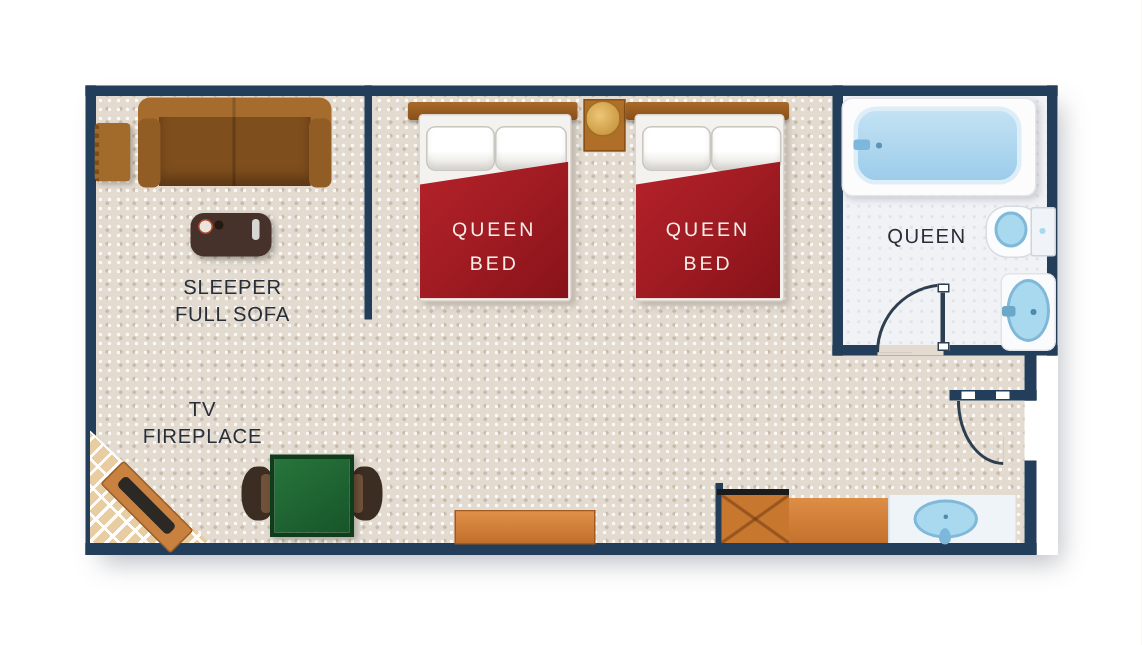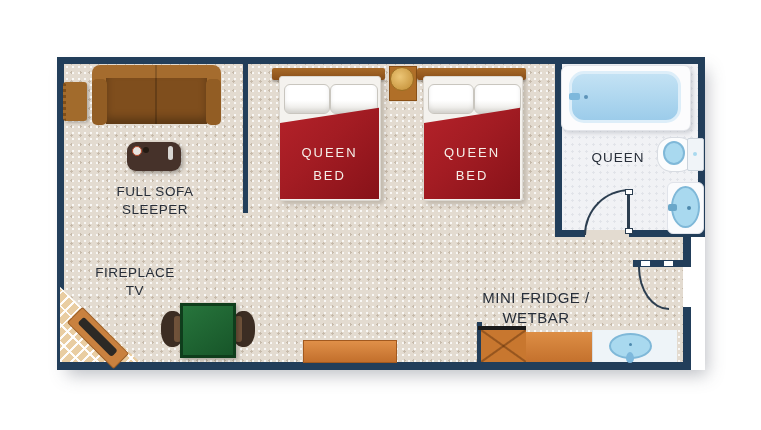--- a/index.html
+++ b/index.html
@@ -84,35 +84,35 @@
     <div class="abs" style="left:114px;top:14px;width:15px;height:46px;background:#925d24;border-radius:5px;"></div>
   </div>
 
   <div class="abs" style="left:127px;top:142px;width:54px;height:29px;background:#46322a;border-radius:9px;box-shadow:2px 2px 4px rgba(0,0,0,.3);">
     <div class="abs" style="left:5px;top:4px;width:8px;height:8px;border-radius:50%;background:#e8e4df;border:1px solid #b5492a;"></div>
     <div class="abs" style="left:16px;top:5px;width:6px;height:6px;border-radius:50%;background:#241a12;"></div>
     <div class="abs" style="left:41px;top:4px;width:5px;height:14px;border-radius:3px;background:#d8d6d2;"></div>
   </div>
 
   <div class="label" style="left:85px;top:183px;width:140px;">
+    <div>SLEEPER</div>
     <div>FULL SOFA</div>
-    <div>SLEEPER</div>
   </div>
 
   <div class="abs" style="left:60px;top:287px;width:80px;height:75px;clip-path:polygon(0 0,100% 100%,0 100%);
        background-image:repeating-linear-gradient(45deg, rgba(255,255,255,.95) 0 2px, transparent 2px 13px),
                         repeating-linear-gradient(-45deg, rgba(255,255,255,.95) 0 2px, transparent 2px 8px);
        background-color:#e9cda2;"></div>
   <div class="abs" style="left:65px;top:327px;width:64px;height:20px;background:#c9813f;border:1px solid #9a5d26;transform:rotate(45deg);border-radius:2px;">
     <div class="abs" style="left:7px;top:5px;width:48px;height:9px;background:#2c2925;border-radius:3px;"></div>
   </div>
 
   <div class="label" style="left:65px;top:264px;width:140px;">
+    <div>TV</div>
     <div>FIREPLACE</div>
-    <div>TV</div>
   </div>
 
   <div class="abs" style="left:161px;top:311px;width:21px;height:36px;background:#3c2d23;border-radius:50% 8px 8px 50% / 45% 10px 10px 45%;">
     <div class="abs" style="right:1px;top:5px;width:7px;height:26px;background:#70523a;border-radius:3px;"></div>
   </div>
   <div class="abs" style="left:234px;top:311px;width:21px;height:36px;background:#3c2d23;border-radius:8px 50% 50% 8px / 10px 45% 45% 10px;">
     <div class="abs" style="left:1px;top:5px;width:7px;height:26px;background:#70523a;border-radius:3px;"></div>
   </div>
   <div class="abs" style="left:180px;top:303px;width:56px;height:55px;background:linear-gradient(145deg,#27753c,#175529);border:3px solid #0f3d1c;box-sizing:border-box;box-shadow:2px 2px 4px rgba(0,0,0,.25);"></div>
 
@@ -168,18 +168,14 @@
   <div class="abs" style="left:481px;top:330px;width:45px;height:32px;background-color:#c8772f;
        background-image:linear-gradient(to top right, transparent 47%, rgba(90,45,10,.45) 49% 51%, transparent 53%),
                         linear-gradient(to bottom right, transparent 47%, rgba(90,45,10,.45) 49% 51%, transparent 53%);"></div>
   <div class="abs" style="left:526px;top:332px;width:66px;height:30px;background:linear-gradient(180deg,#dd8e45,#c4712d);"></div>
   <div class="abs" style="left:592px;top:330px;width:84px;height:32px;background:#eef4f8;border-left:1px solid #d5dde3;">
     <div class="blue-fix abs" style="left:16px;top:3px;width:43px;height:26px;border-radius:50%;box-sizing:border-box;"></div>
     <div class="abs" style="left:36px;top:13px;width:3px;height:3px;border-radius:50%;background:#4d89ad;"></div>
     <div class="abs" style="left:33px;top:22px;width:8px;height:11px;border-radius:50% 50% 50% 50%/60% 60% 40% 40%;background:#7db8dc;"></div>
   </div>
 
-  <div class="label big" style="left:438px;top:288px;width:196px;">
-    <div>MINI FRIDGE /</div>
-    <div>WETBAR</div>
-  </div>
 
 </div>
 
 </body></html>

